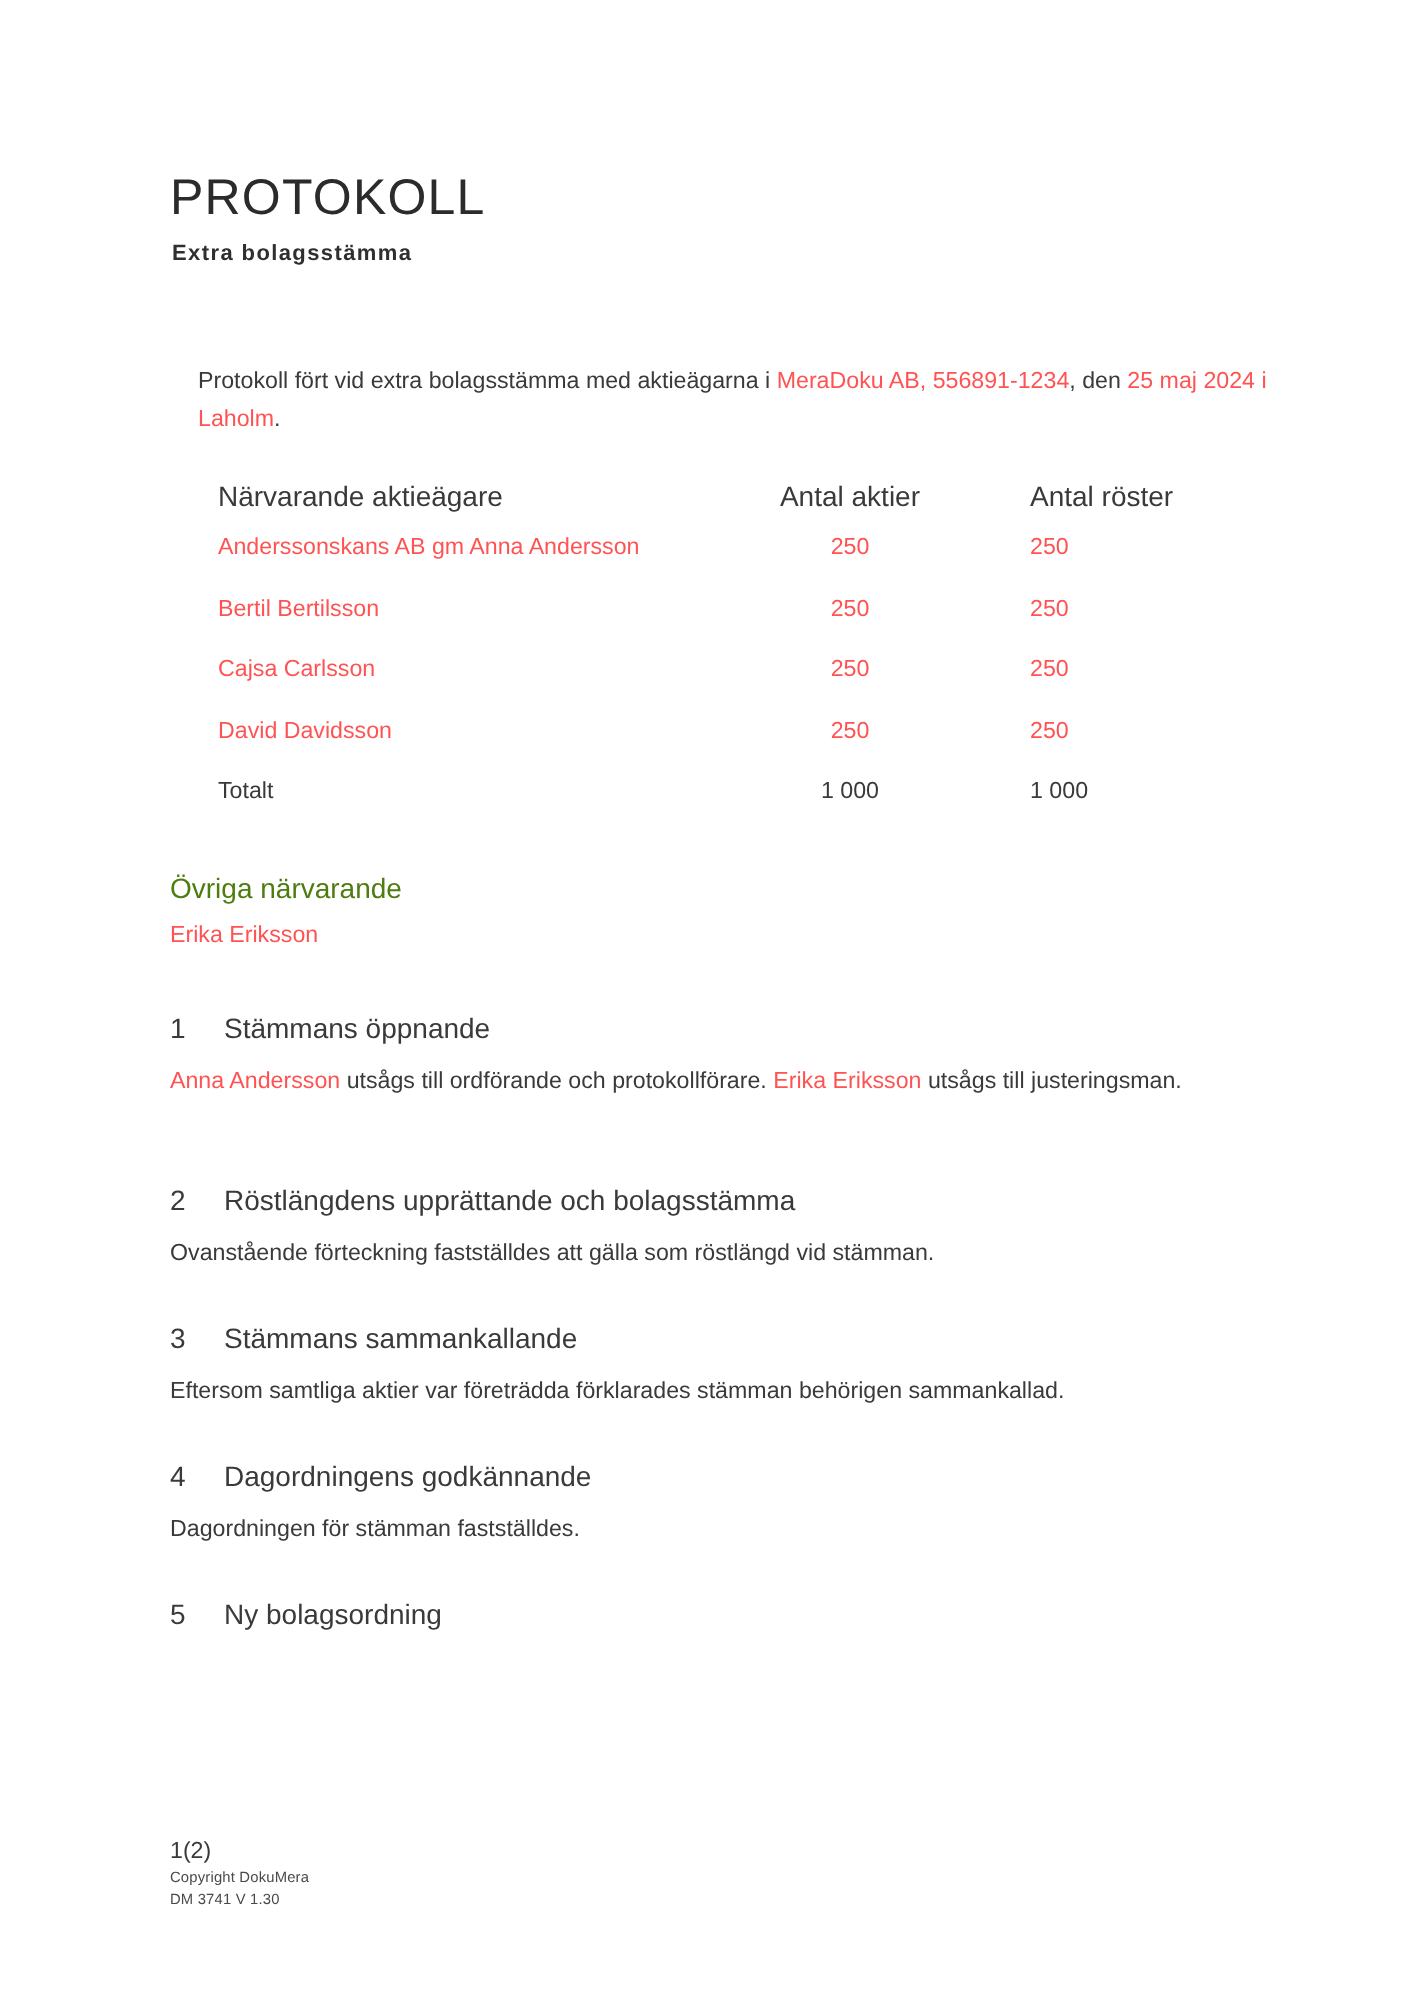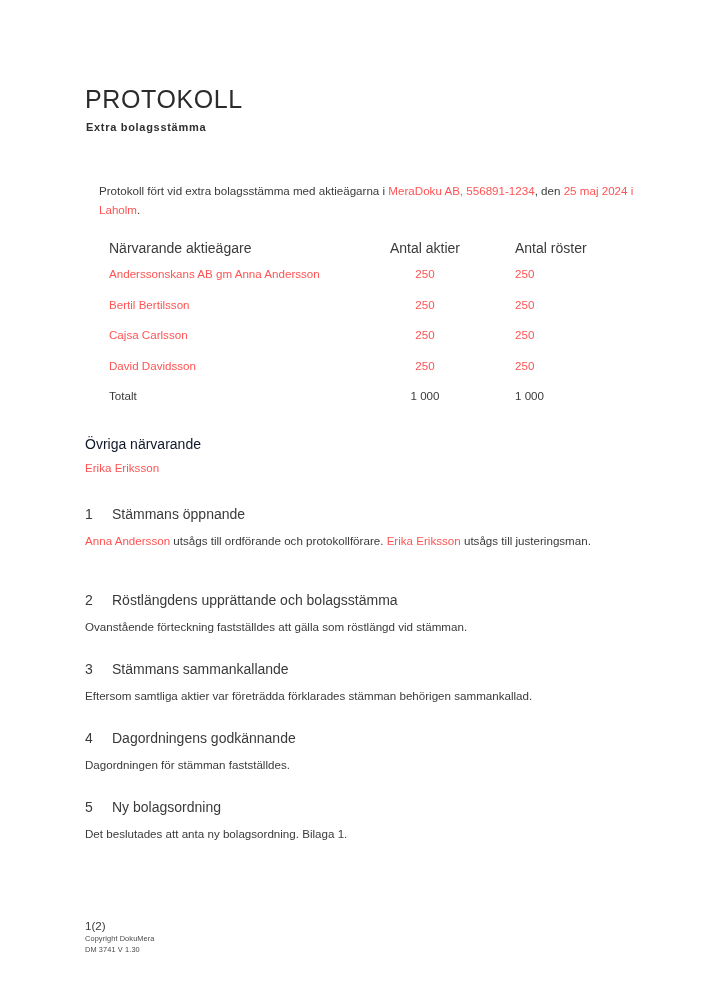--- a/index.html
+++ b/index.html
@@ -123,21 +123,21 @@
   .table-row.total .col-votes {
     color: #3a3a3a;
   }
 
   
   .other-heading {
     position: absolute;
     left: 0;
     top: 436px;
     font-size: 14px;
-    color: #0f172a;
+    color: #4d7c0f;
     white-space: nowrap;
   }
   .other-name {
     position: absolute;
     left: 0;
     top: 461px;
     font-size: 11.6px;
     color: #ff5353;
     white-space: nowrap;
   }
@@ -264,21 +264,20 @@
         <span class="section-title">Dagordningens godkännande</span>
       </div>
       <div class="section-body">Dagordningen för stämman fastställdes.</div>
     </div>
 
     <div class="section" style="top:799px;">
       <div class="section-heading">
         <span class="section-num">5</span>
         <span class="section-title">Ny bolagsordning</span>
       </div>
-      <div class="section-body red">Det beslutades att anta ny bolagsordning. Bilaga 1.</div>
     </div>
 
     <div class="page-number">1(2)</div>
     <div class="footer-left">
       <div>Copyright DokuMera</div>
       <div>DM 3741 V 1.30</div>
     </div>
 
   </div>
 </div>

